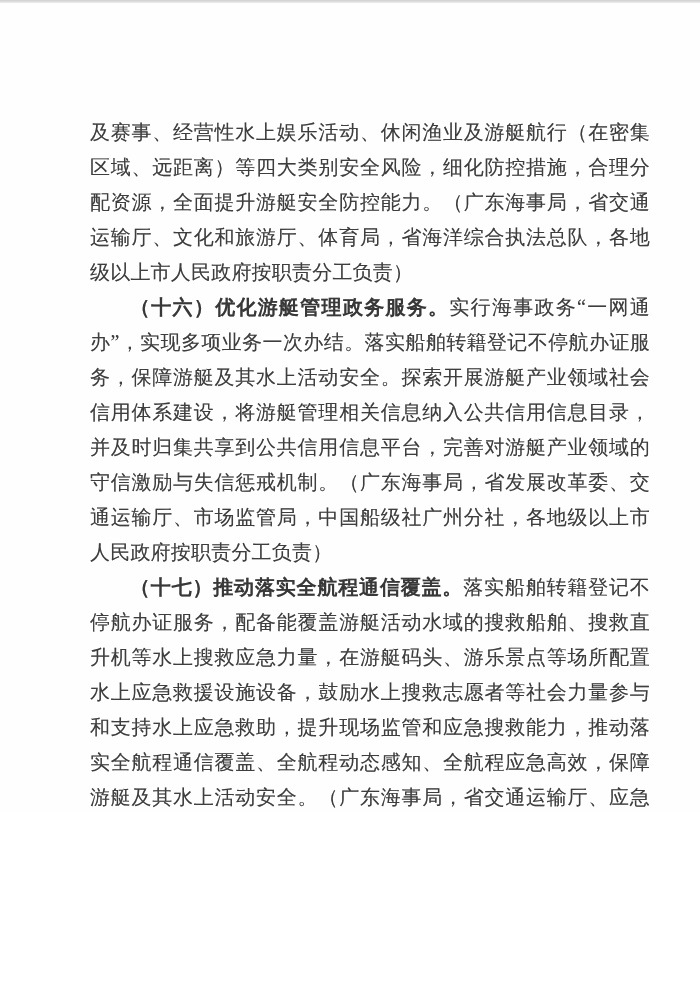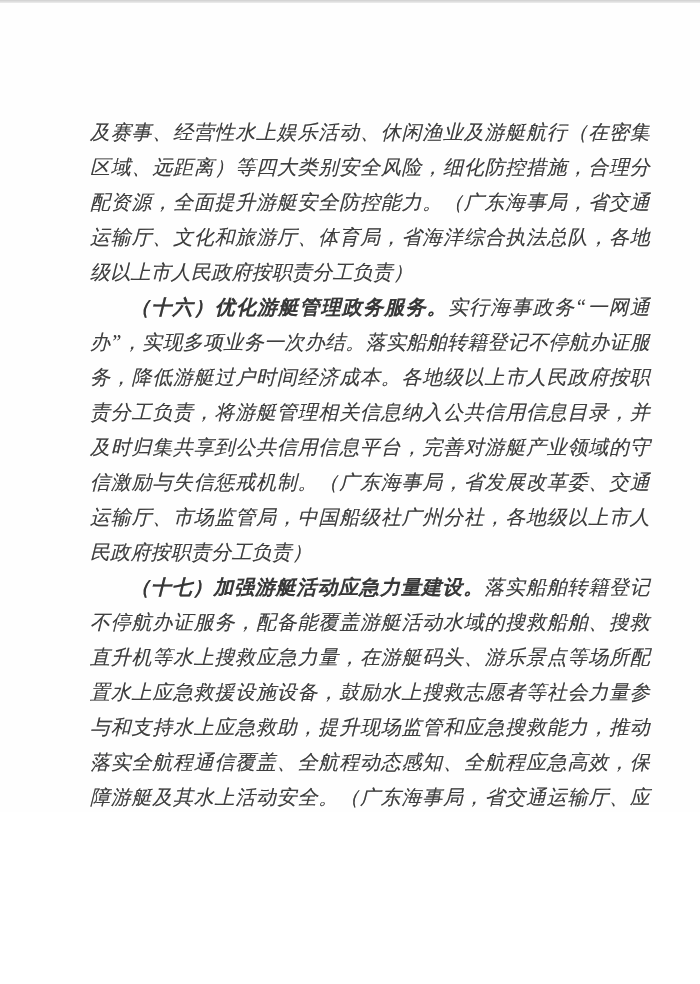--- a/index.html
+++ b/index.html
@@ -8,21 +8,20 @@
     background: #ffffff;
   }
   .page {
     position: relative;
     width: 700px;
     height: 812px;
     margin: 0 auto;
     background: #fefefe;
     overflow: hidden;
     font-family: "Liberation Serif", "DejaVu Serif", serif;
-    font-style: italic;
   }
   .page-top-edge {
     position: absolute;
     top: 0;
     left: 0;
     width: 100%;
     height: 3px;
     background: linear-gradient(to bottom, #cfcfcf, #ededed);
   }
   .doc-body {
@@ -74,21 +73,21 @@
 </head>
 <body>
 
 <div class="page">
   <div class="page-top-edge"></div>
 
   <div class="doc-body">
 
     <p><span>及赛事、经营性水上娱乐活动、休闲渔业及游艇航行（在密集区域、远距离）等四大类别安全风险，细化防控措施，合理分配资源，全面提升游艇安全防控能力。（广东海事局，省交通运输厅、文化和旅游厅、体育局，省海洋综合执法总队，各地级以上市人民政府按职责分工负责）</span></p>
 
-    <p class="indent"><span class="para-lead">（十六）优化游艇管理政务服务。</span><span>实行海事政务“一网通办”，实现多项业务一次办结。落实船舶转籍登记不停航办证服务，降低游艇过户时间经济成本。各地级以上市人民政府按职责分工负责，将游艇管理相关信息纳入公共信用信息目录，并及时归集共享到公共信用信息平台，完善对游艇产业领域的守信激励与失信惩戒机制。（广东海事局，省发展改革委、交通运输厅、市场监管局，中国船级社广州分社，各地级以上市人民政府按职责分工负责）</span></p>
+    <p class="indent"><span class="para-lead">（十六）优化游艇管理政务服务。</span><span>实行海事政务“一网通办”，实现多项业务一次办结。落实船舶转籍登记不停航办证服务，保障游艇及其水上活动安全。探索开展游艇产业领域社会信用体系建设，将游艇管理相关信息纳入公共信用信息目录，并及时归集共享到公共信用信息平台，完善对游艇产业领域的守信激励与失信惩戒机制。（广东海事局，省发展改革委、交通运输厅、市场监管局，中国船级社广州分社，各地级以上市人民政府按职责分工负责）</span></p>
 
-    <p class="indent"><span class="para-lead">（十七）加强游艇活动应急力量建设。</span><span>落实船舶转籍登记不停航办证服务，配备能覆盖游艇活动水域的搜救船舶、搜救直升机等水上搜救应急力量，在游艇码头、游乐景点等场所配置水上应急救援设施设备，鼓励水上搜救志愿者等社会力量参与和支持水上应急救助，提升现场监管和应急搜救能力，推动落实全航程通信覆盖、全航程动态感知、全航程应急高效，保障游艇及其水上活动安全。（广东海事局，省交通运输厅、应急管理厅，中国船级社广州分社，各地级以上市人民政府按职责分工负责）</span></p>
+    <p class="indent"><span class="para-lead">（十七）推动落实全航程通信覆盖。</span><span>落实船舶转籍登记不停航办证服务，配备能覆盖游艇活动水域的搜救船舶、搜救直升机等水上搜救应急力量，在游艇码头、游乐景点等场所配置水上应急救援设施设备，鼓励水上搜救志愿者等社会力量参与和支持水上应急救助，提升现场监管和应急搜救能力，推动落实全航程通信覆盖、全航程动态感知、全航程应急高效，保障游艇及其水上活动安全。（广东海事局，省交通运输厅、应急管理厅，中国船级社广州分社，各地级以上市人民政府按职责分工负责）</span></p>
 
     <p class="section-heading">八、保障措施</p>
   </div>
 
   <div class="page-number">— 8 —</div>
 </div>
 
 </body></html>

